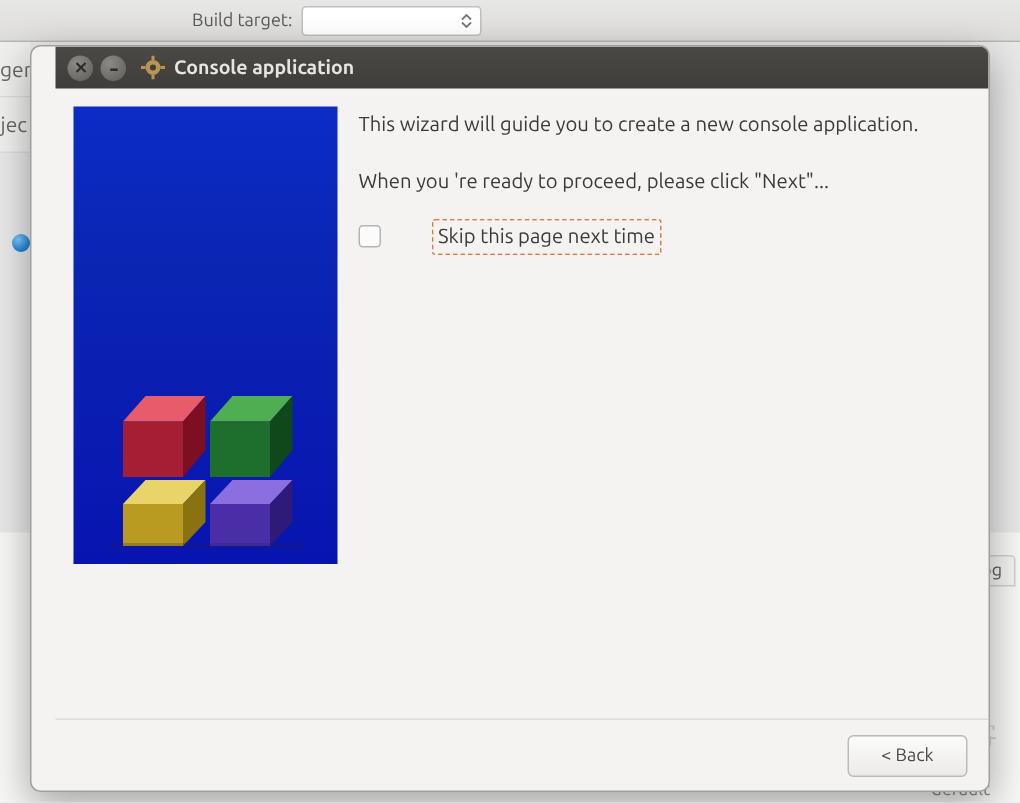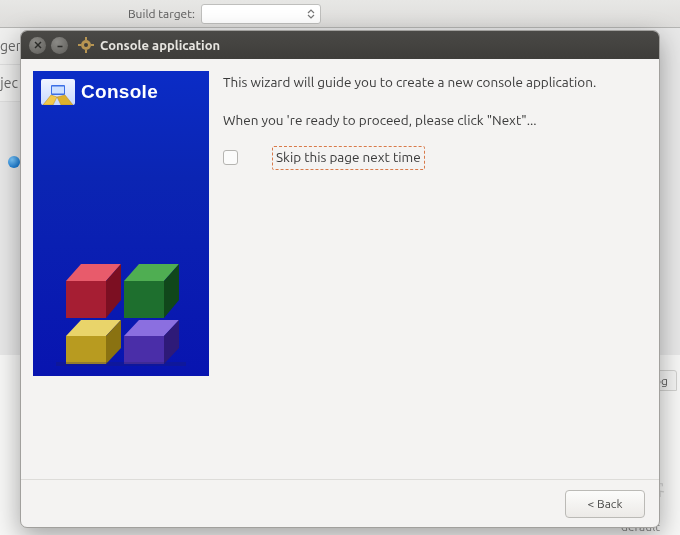--- a/index.html
+++ b/index.html
@@ -62,20 +62,21 @@
     .dialog {
       position: absolute;
       left: 20px; top: 30px;
       width: 640px; height: 498px;
       background: #f4f3f2;
       border: 1px solid #a1a09d;
       border-radius: 7px;
       box-shadow: 0 8px 26px rgba(0,0,0,0.35);
       display: flex; flex-direction: column;
       overflow: hidden;
+      padding-left: 16px;
     }
     .titlebar {
       height: 28px;
       background: linear-gradient(#4a4946, #3e3d3a);
       display: flex; align-items: center;
       padding: 0 8px;
     }
     .win-btns { display: flex; gap: 5px; margin-right: 10px; }
     .wbtn {
       width: 17px; height: 17px; border-radius: 50%;
@@ -213,31 +214,20 @@
             <rect x="0" y="7" width="3" height="2"></rect>
             <rect x="13" y="7" width="3" height="2"></rect>
           </g>
         </svg>
     </div>
     <span class="title-text">Console application</span>
   </div>
 
   <div class="content">
     <div class="banner">
-      <div class="banner-top">
-        <div class="banner-icon">
-          <svg width="30" height="22" viewBox="0 0 30 22">
-            <rect x="8" y="2" width="14" height="10" fill="#3b6fe6" rx="1"></rect>
-            <rect x="9" y="3.5" width="12" height="7" fill="#cce0ff"></rect>
-            <path d="M0 22 L8 12 L14 14 L10 22 Z" fill="#f2c94c" stroke="#b58a1e" stroke-width="0.5"></path>
-            <path d="M14 14 L22 12 L30 22 L18 22 Z" fill="#ddb12f" stroke="#b58a1e" stroke-width="0.5"></path>
-          </svg>
-        </div>
-        <span class="banner-title">Console</span>
-      </div>
       <div class="cubes">
         <svg width="150" height="130" viewBox="0 0 150 130">
 
           <g>
             <polygon points="20,45 60,45 75,28 35,28" fill="#e85b6b"></polygon>
             <polygon points="20,45 60,45 60,82 20,82" fill="#a61e33"></polygon>
             <polygon points="60,45 75,28 75,64 60,82" fill="#7c0f22"></polygon>
           </g>
 
           <g>

